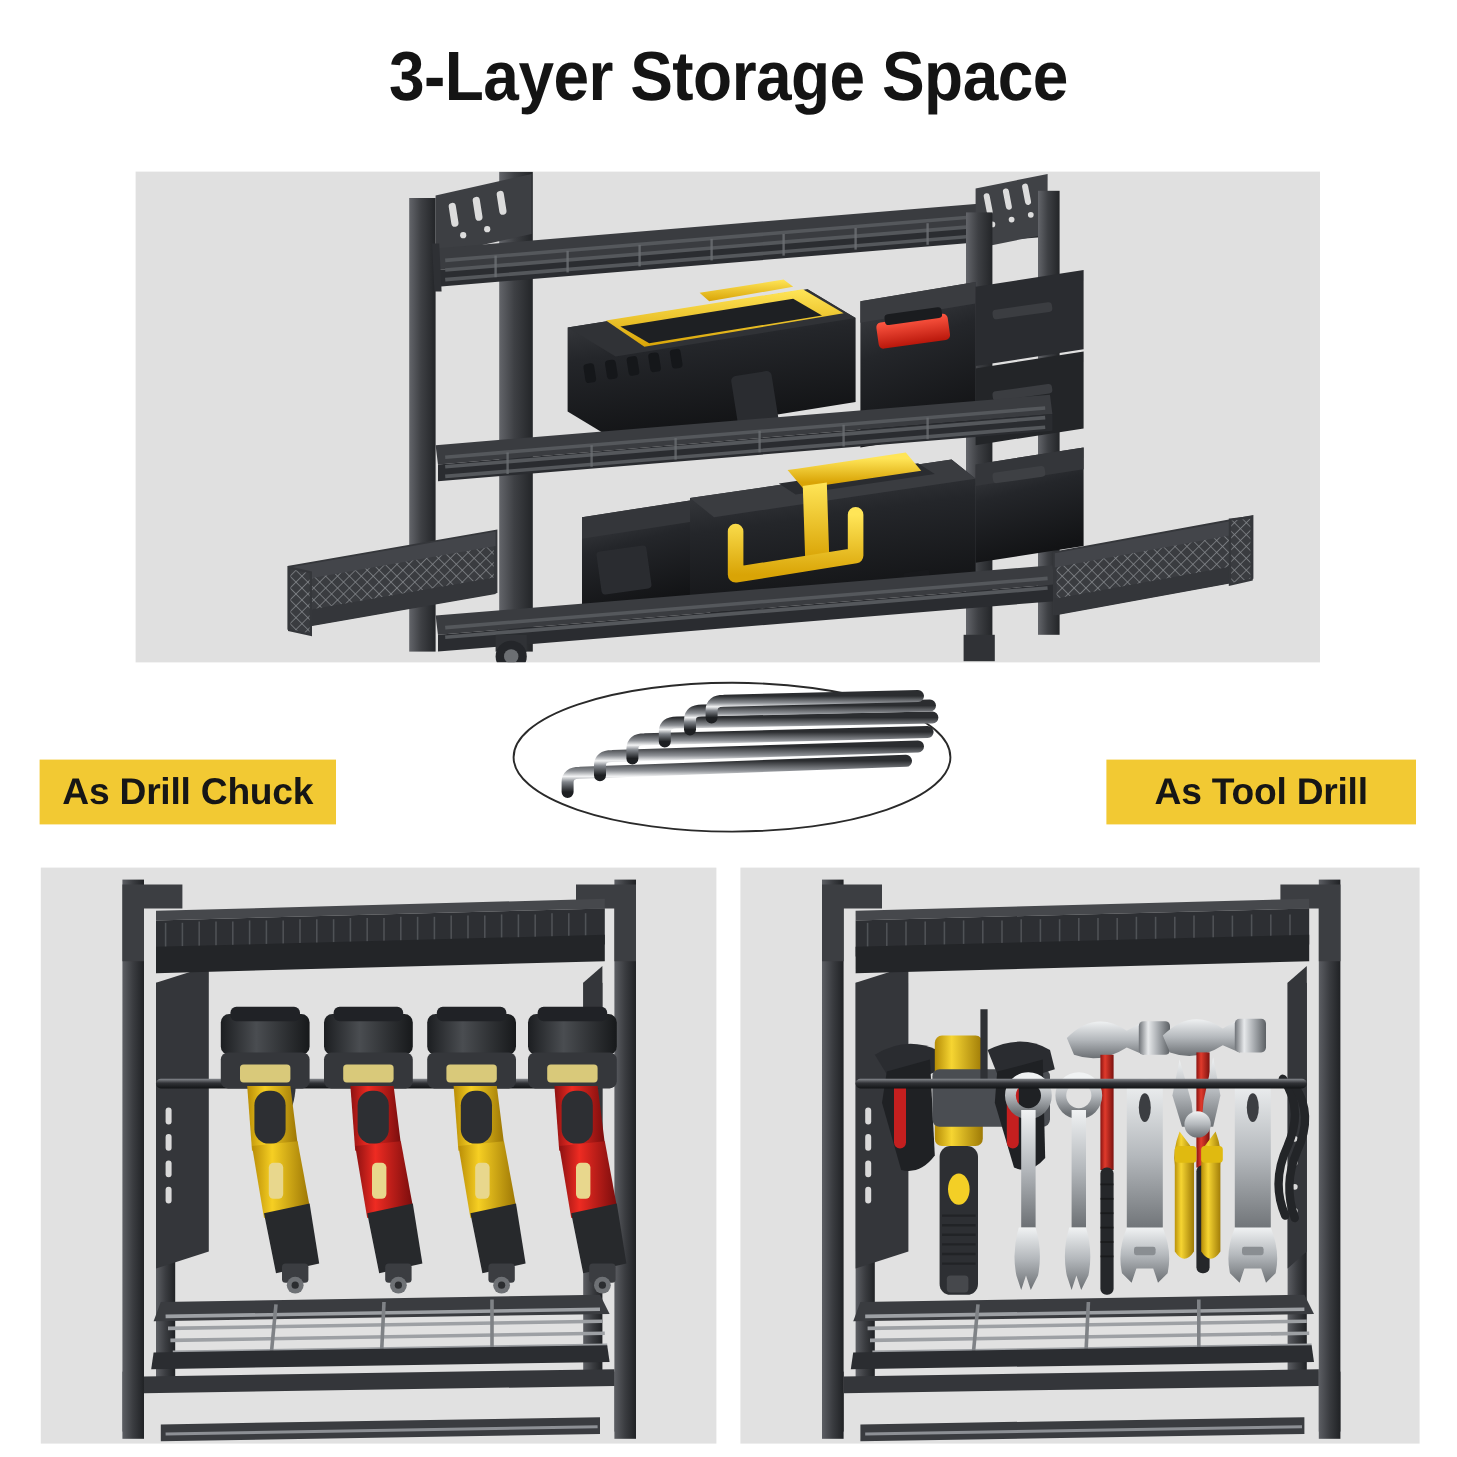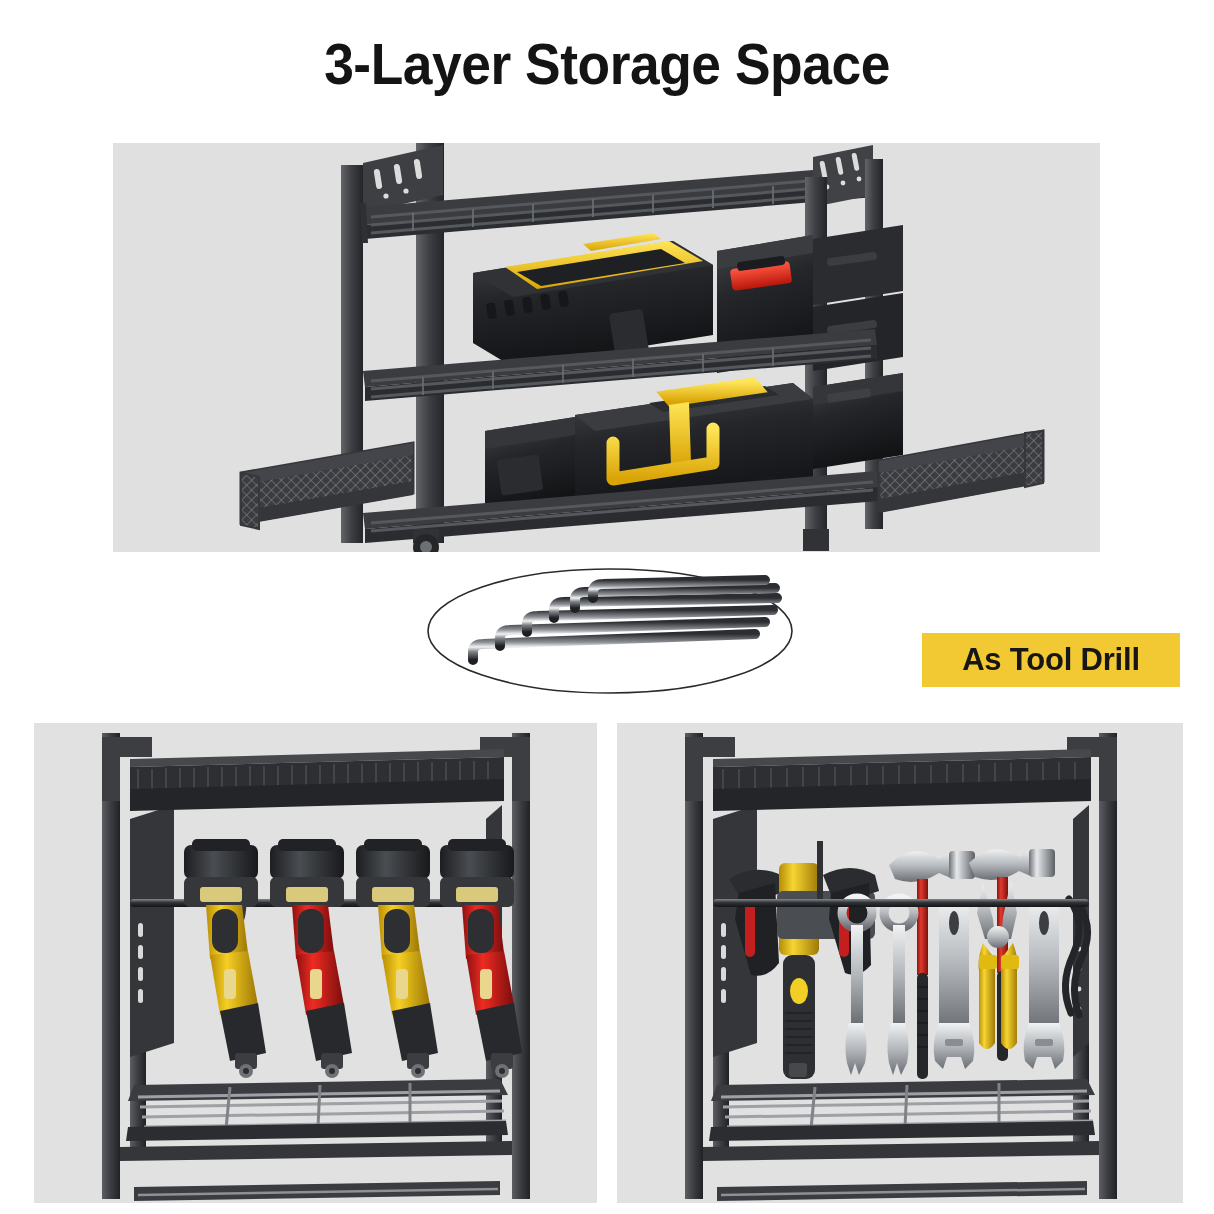--- a/index.html
+++ b/index.html
@@ -247,20 +247,23 @@
 
       <g>
         <rect x="300" y="386" width="26" height="14" fill="#303236"></rect>
         <circle cx="313" cy="404" r="13" fill="#24262a"></circle>
         <circle cx="313" cy="404" r="6" fill="#6c6f73"></circle>
       </g>
       <rect x="690" y="386" width="26" height="22" fill="#303236"></rect>
     </svg>
   </div>
 
+  <div class="badge" id="badge-left">
+    <span>As Drill Chuck</span>
+  </div>
 
   <div class="hooks-wrap">
     <svg width="370" height="130" viewBox="0 0 370 130">
       <defs>
         <linearGradient id="rod" x1="0" y1="0" x2="0" y2="1">
           <stop offset="0" stop-color="#2b2d30"></stop>
           <stop offset=".32" stop-color="#8e9196"></stop>
           <stop offset=".5" stop-color="#f2f3f4"></stop>
           <stop offset=".68" stop-color="#80848a"></stop>
           <stop offset="1" stop-color="#1d1f22"></stop>

